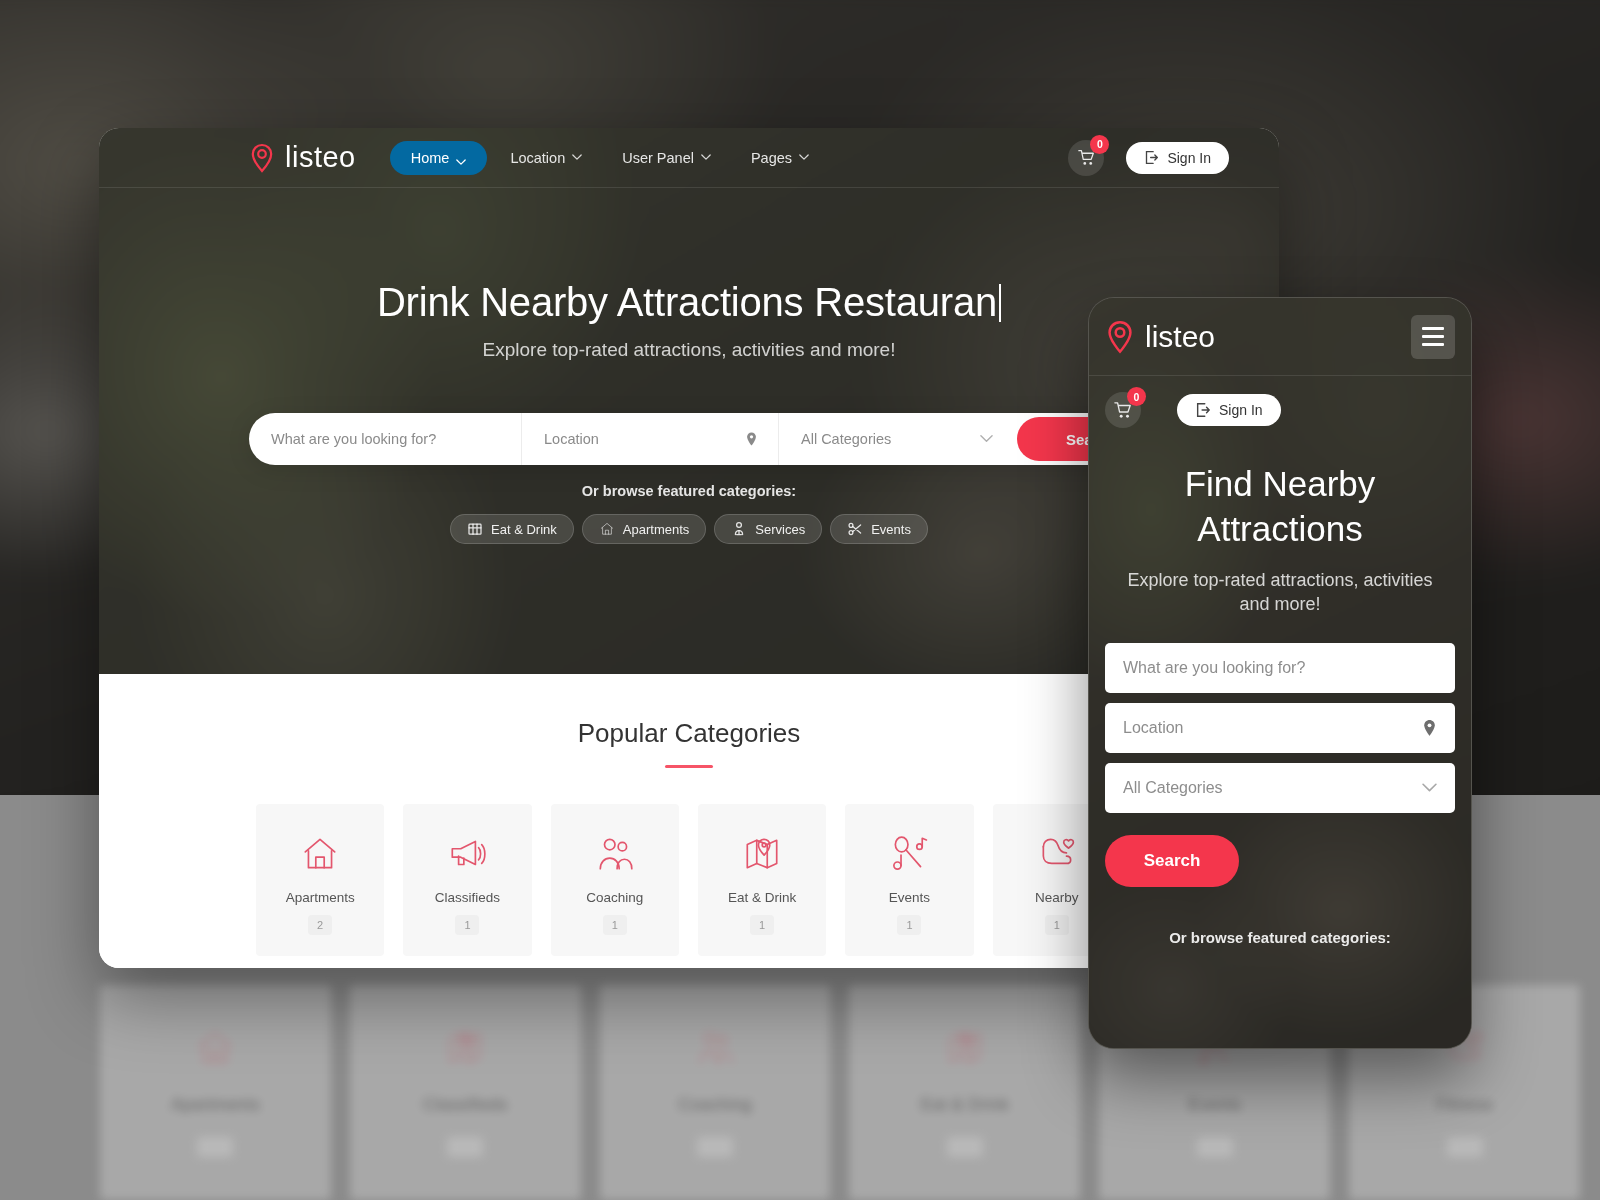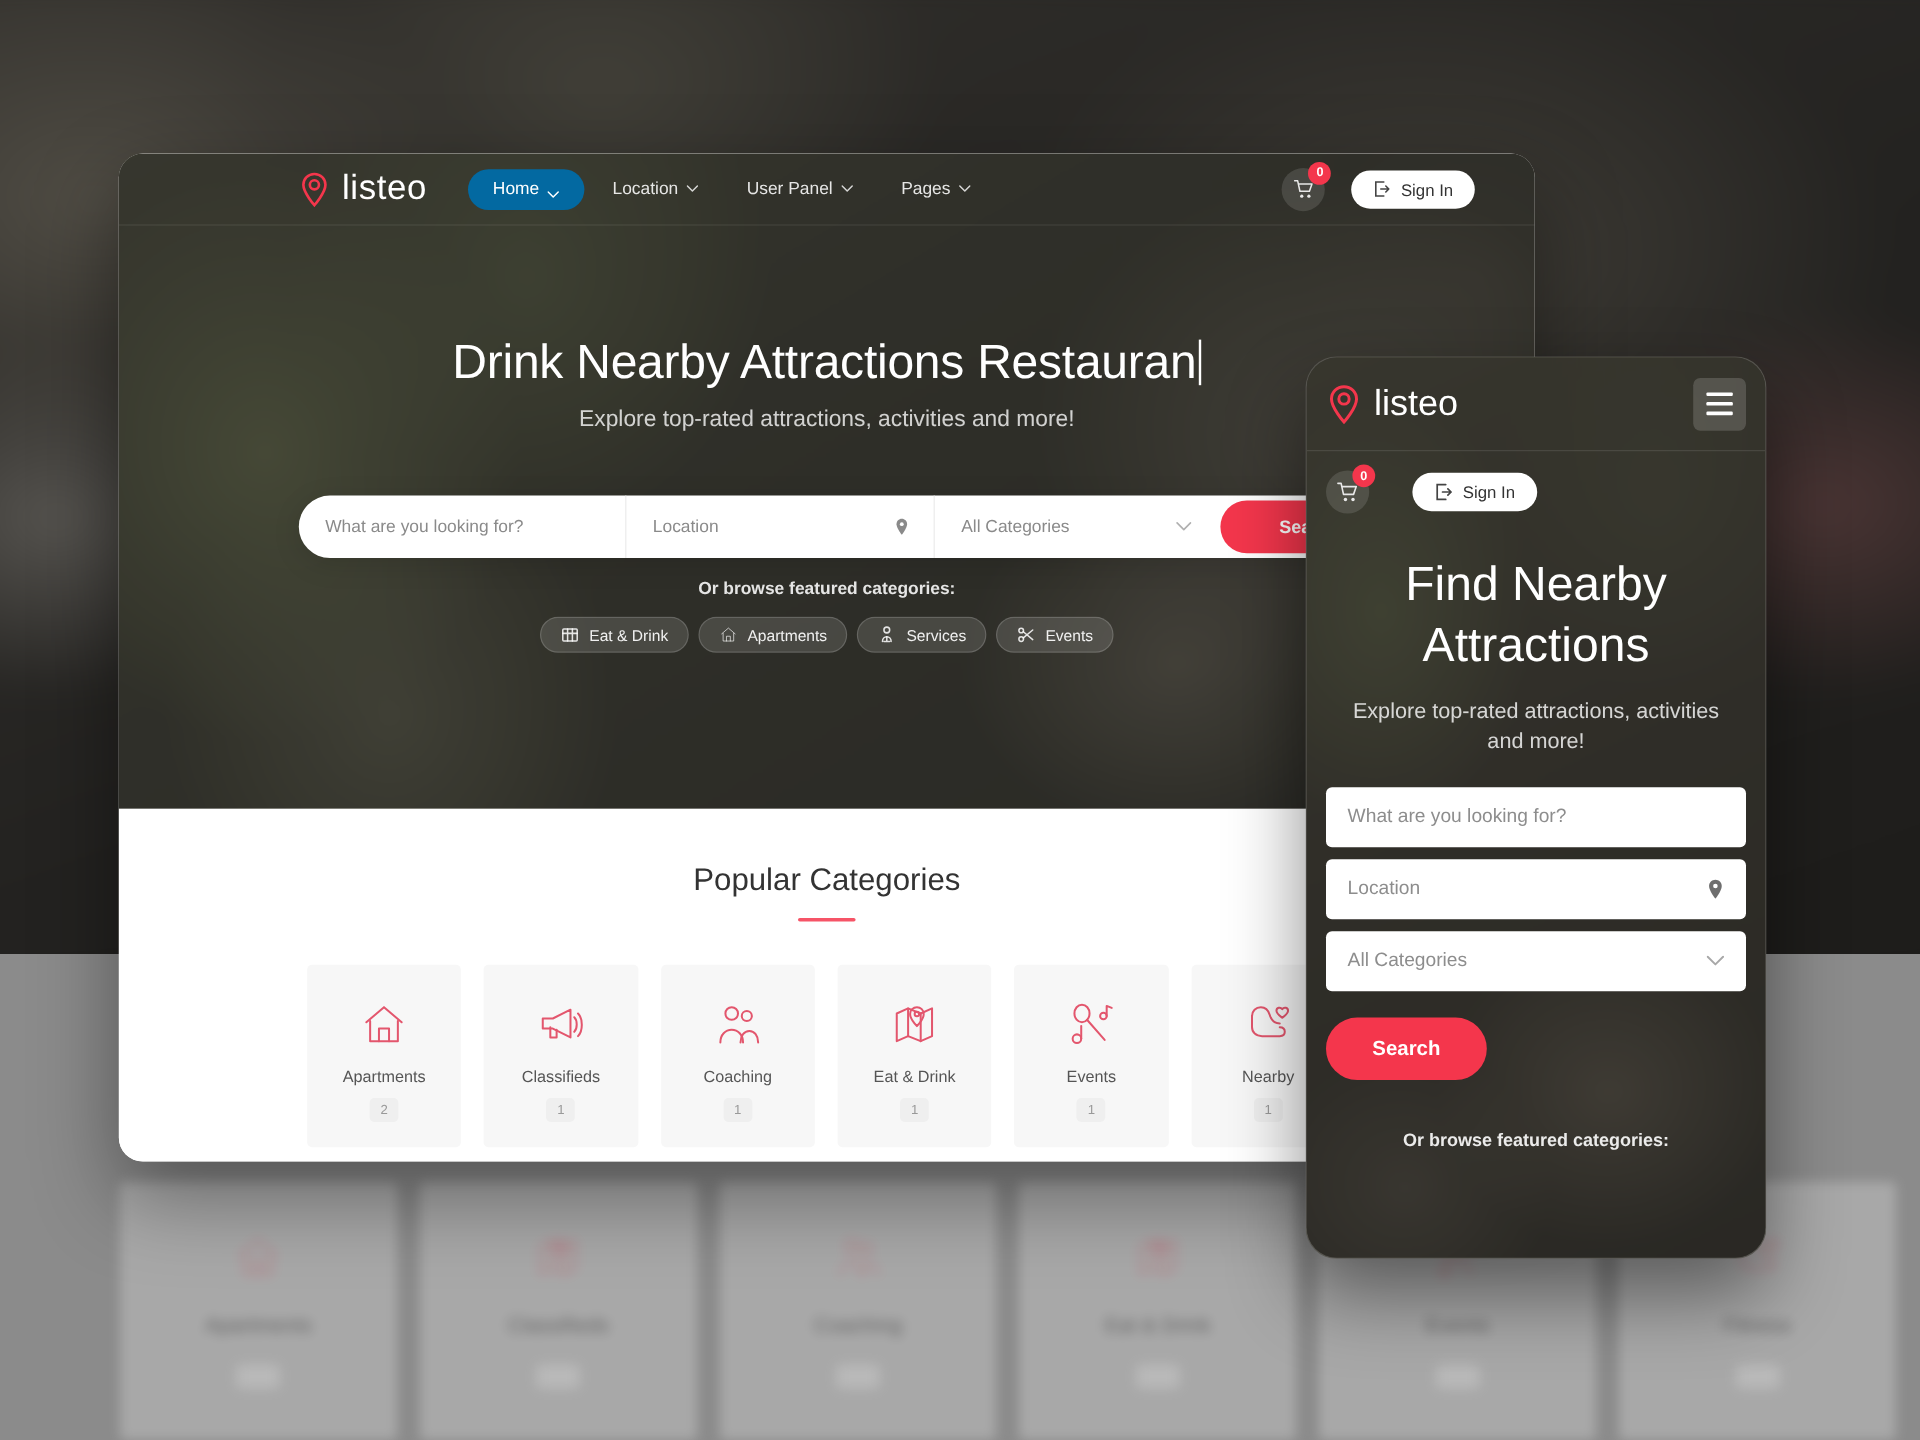--- a/index.html
+++ b/index.html
@@ -339,21 +339,21 @@
     position: relative;
     display: flex; align-items: center; gap: 14px;
     padding: 16px 16px 0 16px;
   }
   .p-hero {
     position: relative;
     text-align: center;
     padding: 34px 24px 0;
   }
   .p-h1 {
-    font-size: 40px; color: #fff; font-weight: 400; line-height: 1.28;
+    font-size: 35px; color: #fff; font-weight: 400; line-height: 1.28;
   }
   .p-sub {
     margin-top: 16px;
     font-size: 18px; color: rgba(255,255,255,.80); font-weight: 300; line-height: 1.38;
   }
   .p-fields {
     position: relative;
     margin-top: 26px;
     padding: 0 16px;
     display: flex; flex-direction: column; gap: 10px;

